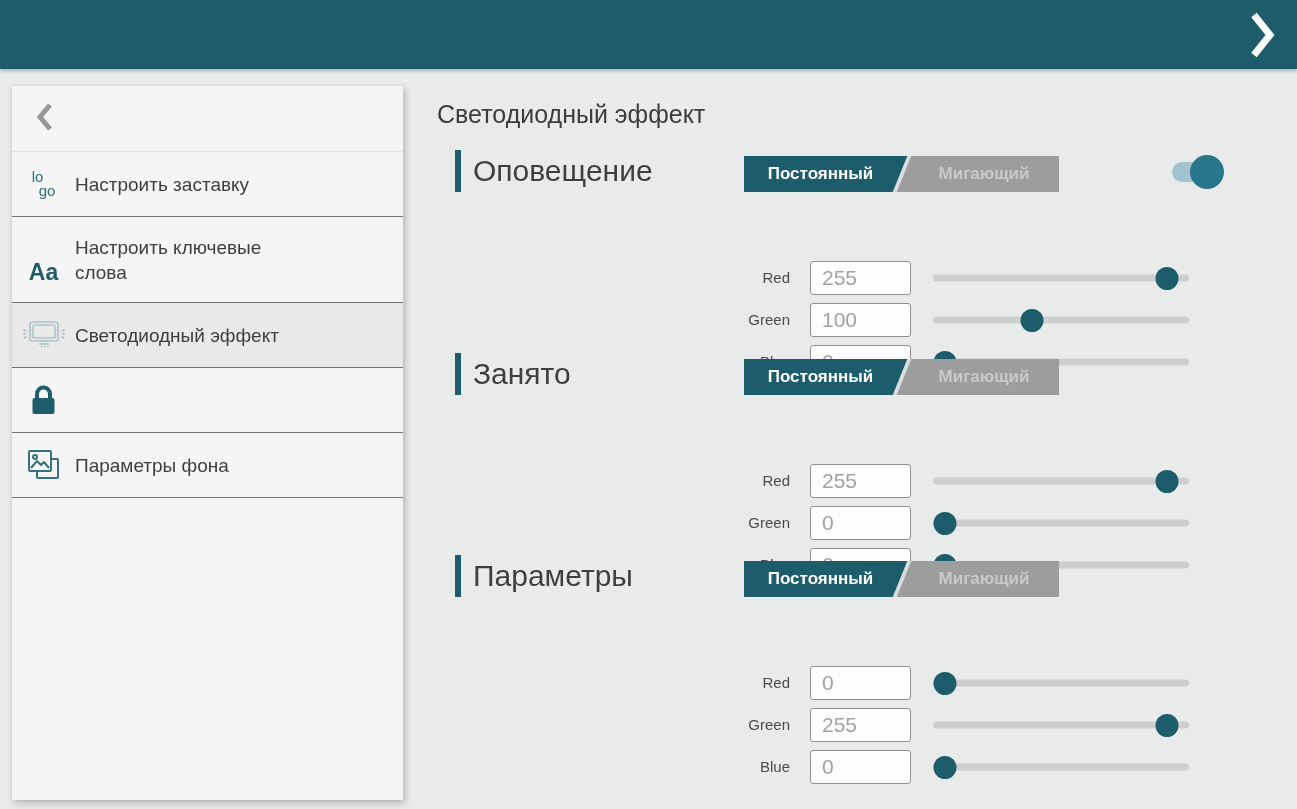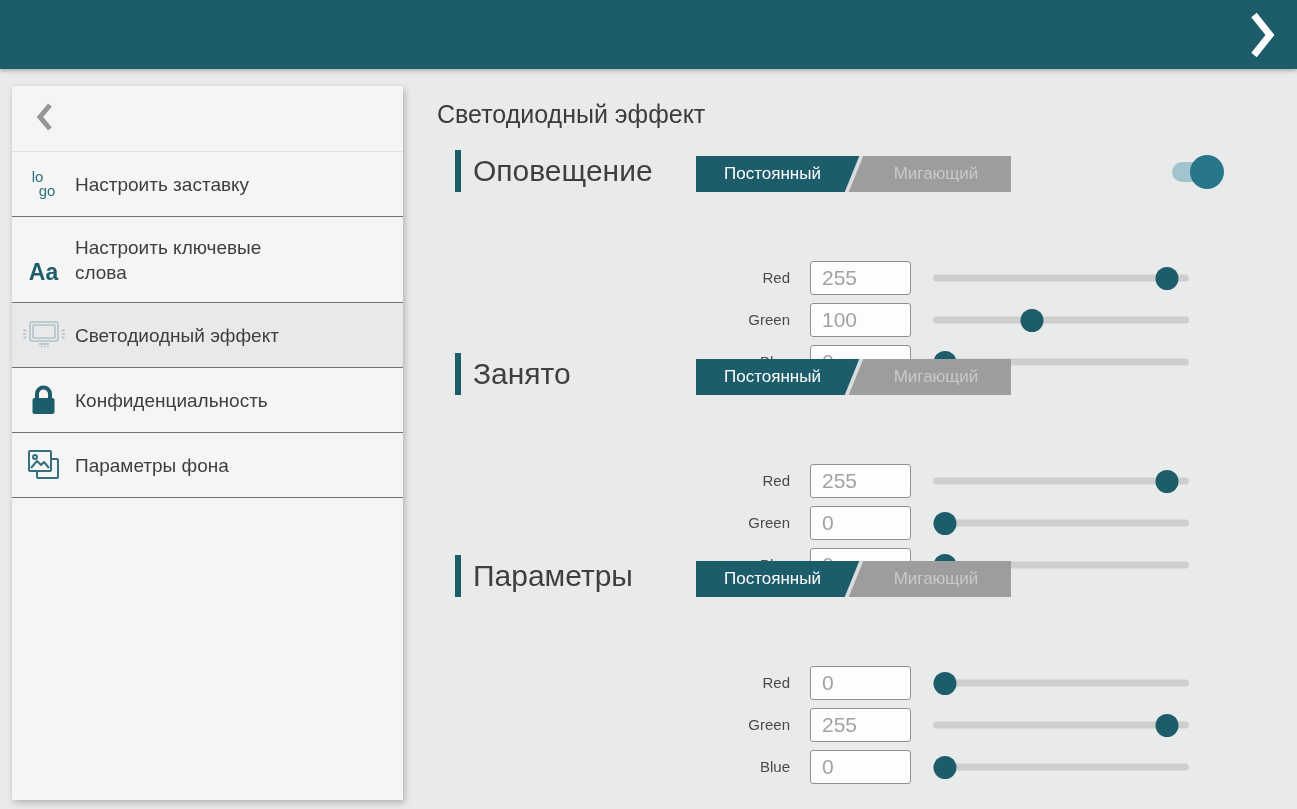--- a/index.html
+++ b/index.html
@@ -53,21 +53,21 @@
   .aa-icon{color:var(--accent-teal);font-size:23px;font-weight:bold;margin-top:25px;}
   
   .main-title{position:absolute;left:437px;top:100px;font-size:25px;color:#3c3c3c;}
   .section{position:absolute;left:0;width:1297px;height:200px;}
   .sec-1{top:150px;}
   .sec-2{top:353px;}
   .sec-3{top:555px;}
   .accent-bar{position:absolute;left:455px;top:0;width:6px;height:42px;background:var(--accent-teal);}
   .section-name{position:absolute;left:473px;top:0;height:42px;line-height:42px;font-size:30px;color:#3f3f3f;}
   
-  .segmented{position:absolute;left:696px;top:6px;width:315px;height:36px;background:var(--segment-inactive);}
+  .segmented{position:absolute;left:744px;top:6px;width:315px;height:36px;background:var(--segment-inactive);font-weight:bold;}
   .seg-solid{
     position:absolute;left:0;top:0;width:165px;height:36px;background:var(--accent-teal);
     clip-path:polygon(0 0,100% 0,calc(100% - 15px) 100%,0 100%);
     color:#fff;font-size:17px;text-align:center;line-height:36px;padding-right:12px;cursor:pointer;
   }
   .seg-divider{
     position:absolute;left:156px;top:0;width:4px;height:36px;background:#d9dddd;
     transform:skewX(-22deg);pointer-events:none;
   }
   .seg-blink{
@@ -152,21 +152,20 @@
     <div class="item-label">Светодиодный эффект</div>
   </div>
 
   <div class="side-item row-h66">
     <div class="icon-cell">
       <svg width="27" height="31" viewBox="0 0 27 31">
         <path d="M7 14 v-5 a6.5 6.5 0 0 1 13 0 v5" stroke="#1d5c6a" stroke-width="4" fill="none"></path>
         <rect x="2.5" y="13" width="22" height="16" rx="2" fill="#1d5c6a"></rect>
       </svg>
     </div>
-    <div class="item-label">Конфиденциальность</div>
   </div>
 
   <div class="side-item row-h66">
     <div class="icon-cell">
       <svg width="36" height="34" viewBox="0 0 36 34" fill="none" stroke="#35707d" stroke-width="2">
         <rect x="11" y="11" width="21" height="19" rx="1"></rect>
         <rect x="3" y="3" width="22" height="20" rx="1" fill="#f5f5f5"></rect>
         <circle cx="9" cy="9" r="2"></circle>
         <path d="M5 20 l6-7 4 4 3-3 5 6" stroke-linejoin="round"></path>
       </svg>

